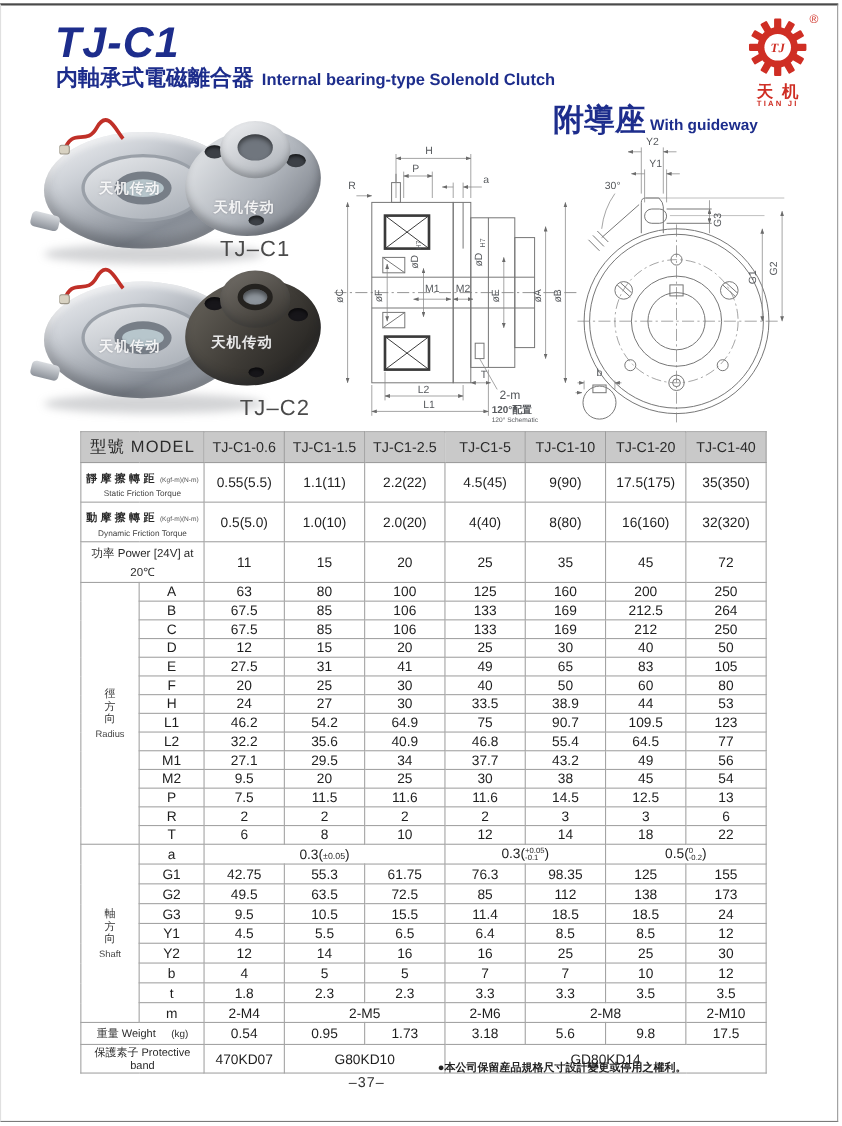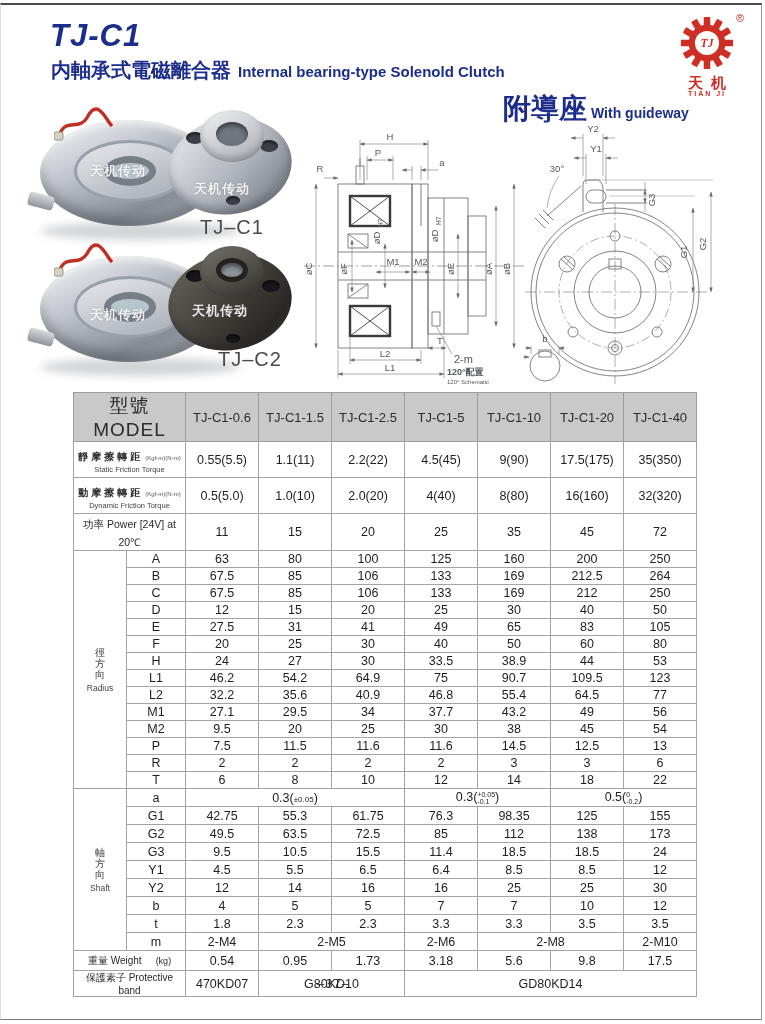--- a/index.html
+++ b/index.html
@@ -6,21 +6,21 @@
   html,body { width:765px; height:1024px; }
   body {
     position:relative; background:#ffffff; overflow:hidden;
     font-family:"Liberation Sans", sans-serif; color:#222;
   }
   .page-border { position:absolute; left:0; top:3px; right:3px; bottom:4px;
     border-top:2px solid #4a4a4a; border-right:1px solid #9a9a9a;
     border-bottom:1px solid #7a7a7a; border-left:1px solid #e0e0e0; }
 
   
-  .title { position:absolute; left:50px; top:18px; font-size:31px; font-weight:bold;
+  .title { position:absolute; left:50px; top:18px; font-size:39px; font-weight:bold;
     font-style:italic; color:#1d2d8c; letter-spacing:1px; }
   .subtitle { position:absolute; left:51px; top:57px; color:#1d2d8c; white-space:nowrap; }
   .sub-zh { font-size:20px; font-weight:bold; }
   .sub-en { font-size:15px; font-weight:600; margin-left:7px; }
   .guideway { position:absolute; left:503px; top:90px; color:#1d2d8c; white-space:nowrap; }
   .gw-zh { font-size:28px; font-weight:bold; }
   .gw-en { font-size:14px; font-weight:bold; margin-left:4px; }
 
   
   .logo { position:absolute; left:664px; top:14px; width:86px; text-align:center; color:#cf2e24; }
@@ -66,21 +66,21 @@
   .drawing { position:absolute; }
   .drawing text { font-family:"Liberation Sans",sans-serif; fill:#55585c; }
 
   
   table.spec { position:absolute; left:73px; top:392px; width:623px;
     border-collapse:collapse; table-layout:fixed; }
   table.spec th, table.spec td { border:1px solid #a4a4a4; text-align:center;
     vertical-align:middle; font-weight:normal; padding:0; overflow:hidden; }
   table.spec { border:1px solid #6f6f6f; }
   tr.row-hdr th { background:#c9c9c9; height:28px; font-size:13px; color:#2b2b2b; border-color:#9d9d9d; }
-  tr.row-hdr th.mlabel { font-size:19px; letter-spacing:1px; }
+  tr.row-hdr th.mlabel { font-size:15px; letter-spacing:1px; }
   tr.row-hdr { border-bottom:1px solid #6f6f6f; }
   tr.row-torque { height:36px; }
   tr.row-power { height:30px; border-bottom:1px solid #6f6f6f; }
   tr.row-dim { height:17px; }
   tr.row-a { height:18px; border-top:1px solid #6f6f6f; }
   tr.row-shaft { height:18px; }
   tr.row-weight { height:20px; border-top:1px solid #6f6f6f; }
   tr.row-band { height:23px; }
   td.val { font-size:12.5px; color:#1e1e1e; }
   th.dim { font-size:12.5px; color:#1e1e1e; }
@@ -182,21 +182,21 @@
     <div class="flange-plate"></div>
     <div class="bolt-hole" style="left:18px; top:24px;"></div>
     <div class="bolt-hole" style="left:94px; top:34px;"></div>
     <div class="bolt-hole" style="left:58px; top:88px; width:14px; height:9px;"></div>
     <div class="flange-hub"></div>
     <div class="hub-bore"></div>
   </div>
   <span class="wm" style="left:64px; top:60px;">天机传动</span>
   <span class="wm" style="left:166px; top:56px;">天机传动</span>
 </div>
-<div class="photo-label" style="left:218px; top:348px;">TJ–C2</div>
+<div class="photo-label" style="left:218px; top:360px;">TJ–C2</div>
 
 <svg class="drawing" style="left:290px; top:116px;" width="242" height="272" viewBox="0 0 242 272">
   <defs>
     <marker id="ar" markerWidth="7" markerHeight="5" refX="6.5" refY="2.5" orient="auto-start-reverse">
       <path d="M0,0 L7,2.5 L0,5 z" fill="#6b6b6b"></path>
     </marker>
   </defs>
   <g stroke="#757575" stroke-width="0.9" fill="none">
 
     <line x1="14" y1="150" x2="234" y2="150" stroke-dasharray="11 3 2 3" stroke-width="0.7"></line>
@@ -672,13 +672,14 @@
         <th class="wlbl" colspan="2">保護素子 Protective band</th>
         <td class="val" colspan="1">470KD07</td>
         <td class="val" colspan="2">G80KD10</td>
         <td class="val" colspan="4">GD80KD14</td>
       </tr>
     </tbody>
 </table>
 
 <div class="pageno">–37–</div>
 <div class="footnote">
+  <div class="fn-zh"><span>●</span><span>本公司保留産品規格尺寸設計變更或停用之權利。</span></div>
 </div>
 
 </body></html>

